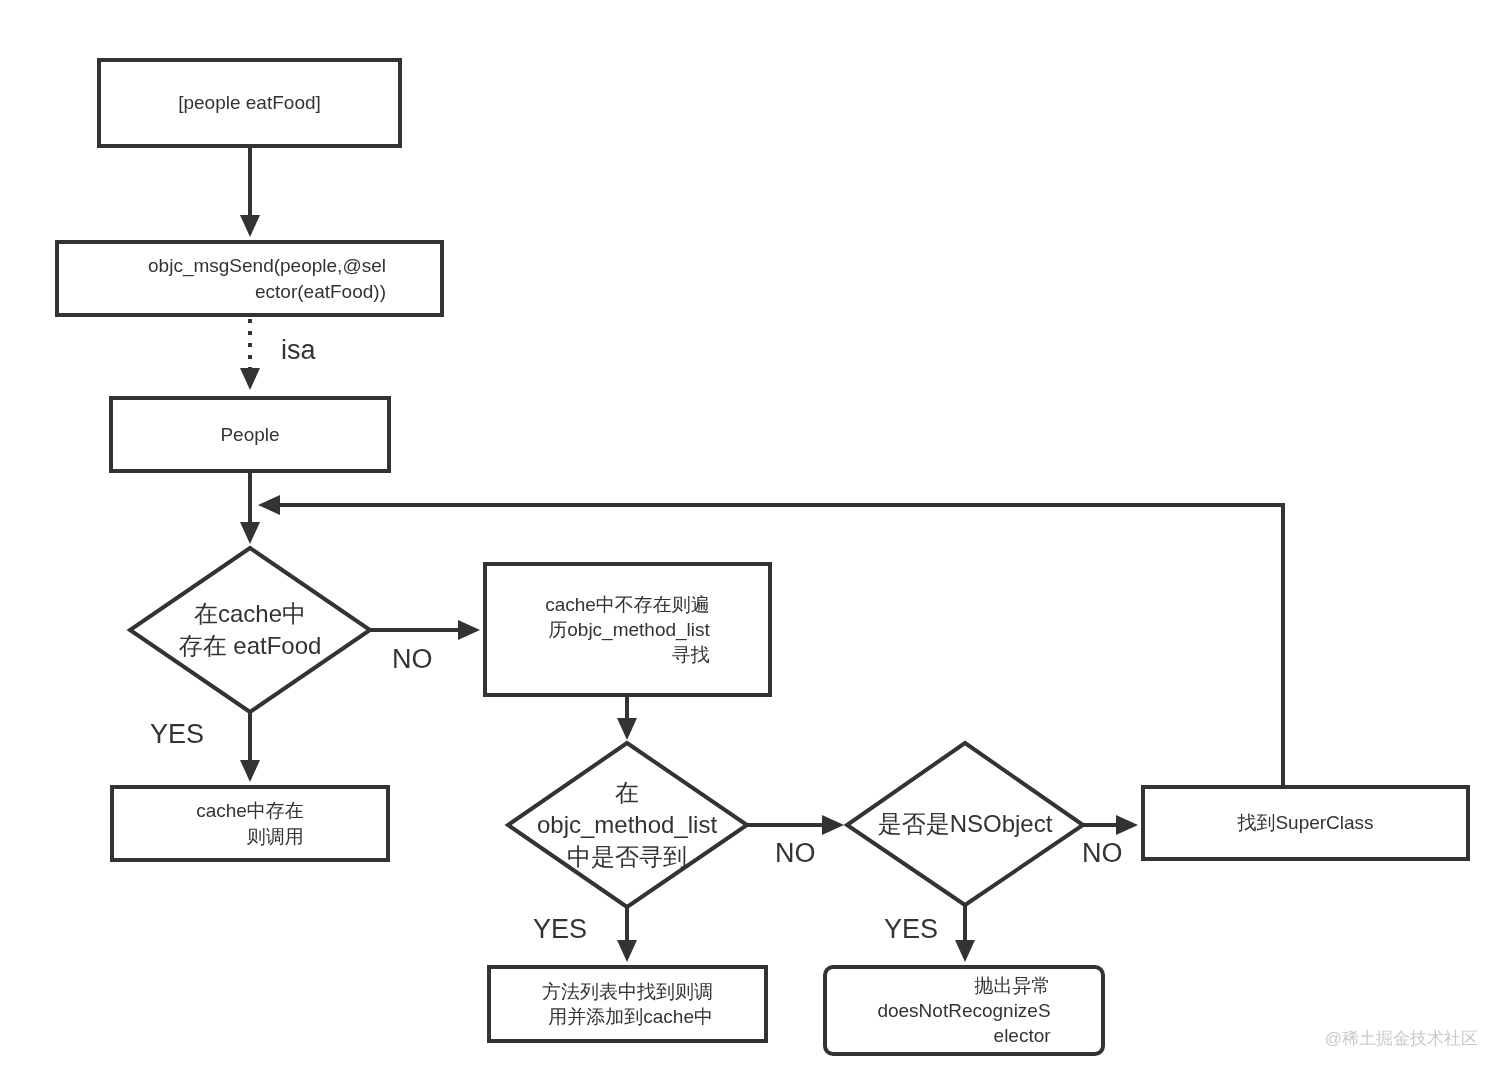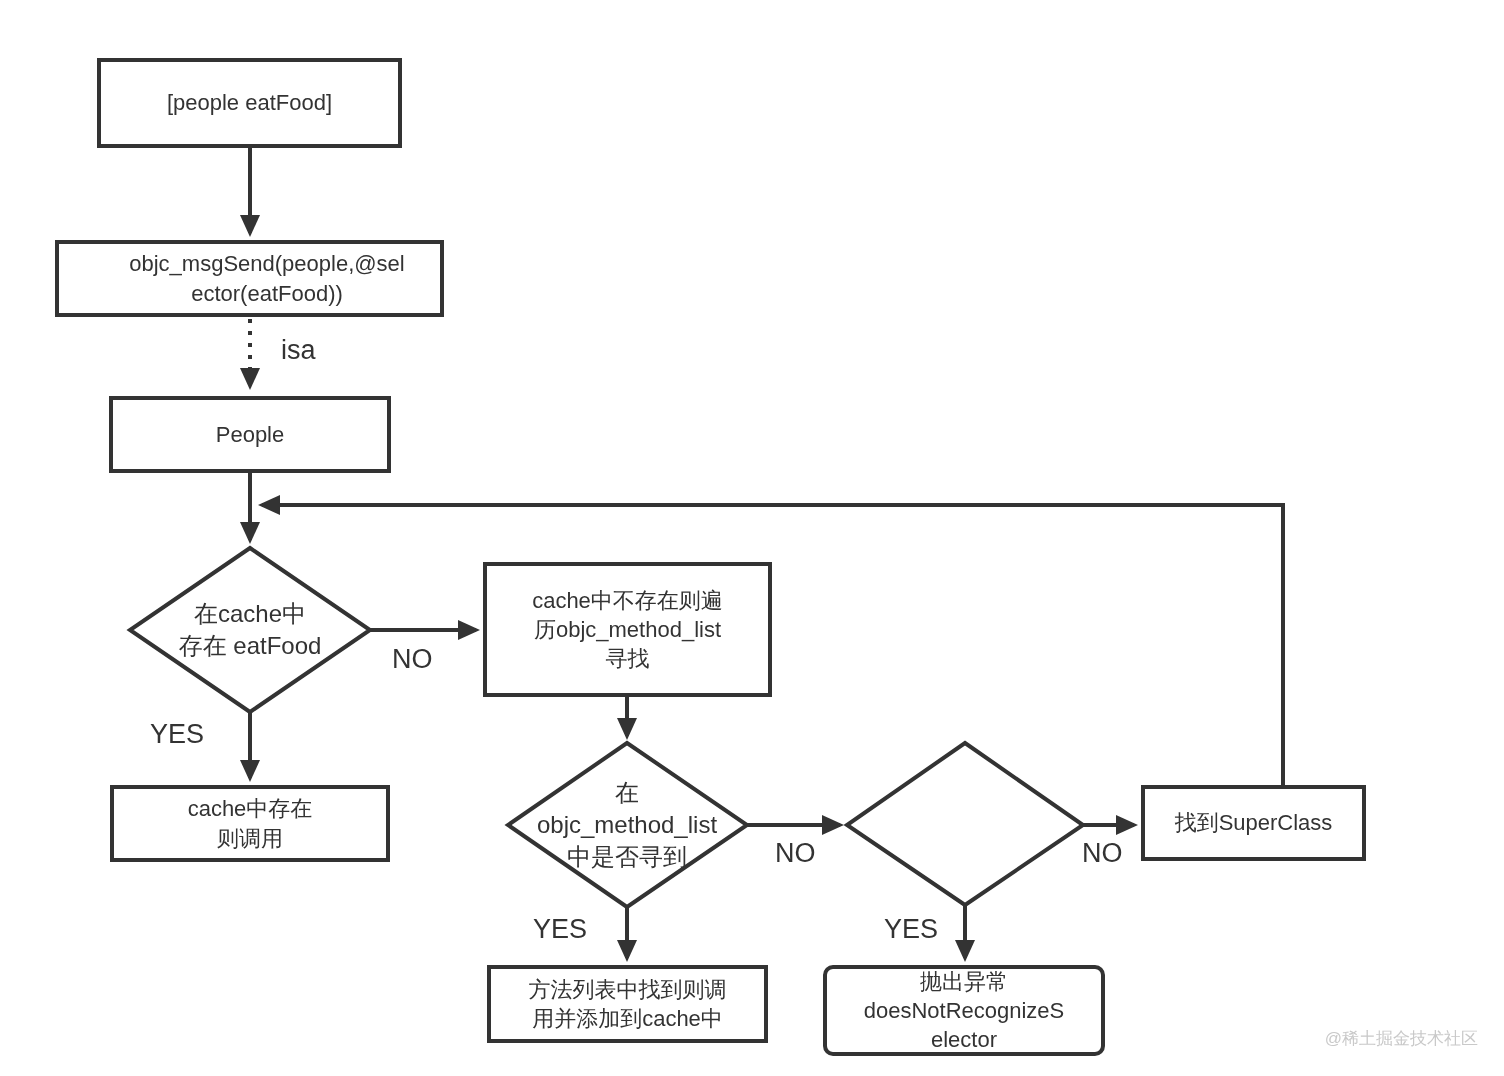--- a/index.html
+++ b/index.html
@@ -24,22 +24,22 @@
     height: 1076px;
   }
   .node {
     position: absolute;
     box-sizing: border-box;
     border: 4px solid #333333;
     background: #ffffff;
     display: flex;
     align-items: center;
     justify-content: center;
-    text-align: center;
-    font-size: 22px;
+    text-align: right;
+    font-size: 19px;
     line-height: 1.33;
     white-space: pre-line;
     word-break: break-all;
   }
   .diamond-label {
     position: absolute;
     display: flex;
     align-items: center;
     justify-content: center;
     text-align: center;
@@ -118,29 +118,30 @@
   <div class="node" style="left:110px; top:785px; width:280px; height:77px;">cache中存在
 则调用</div>
 
   <div class="node" style="left:487px; top:965px; width:281px; height:78px;">方法列表中找到则调
 用并添加到cache中</div>
 
   <div class="node" style="left:823px; top:965px; width:282px; height:91px;border-radius:10px;">抛出异常
 doesNotRecognizeS
 elector</div>
 
-  <div class="node" style="left:1141px; top:785px; width:225px; height:76px;">找到SuperClass</div>
+  <div class="node" style="left:1141px; top:785px; width:329px; height:76px;">找到SuperClass</div>
 
   <div class="diamond-label" style="left:140px; top:583px; width:220px; height:94px;">在cache中
 存在 eatFood</div>
 
   <div class="diamond-label" style="left:507px; top:772px; width:240px; height:106px;">在
 objc_method_list
 中是否寻到</div>
 
+  <div class="diamond-label" style="left:845px; top:800px; width:240px; height:48px;">是否是NSObject</div>
 
   <div class="edge-label" style="left:281px; top:337px;">isa</div>
 
   <div class="edge-label" style="left:392px; top:646px;">NO</div>
 
   <div class="edge-label" style="left:150px; top:721px;">YES</div>
 
   <div class="edge-label" style="left:775px; top:840px;">NO</div>
 
   <div class="edge-label" style="left:533px; top:916px;">YES</div>

